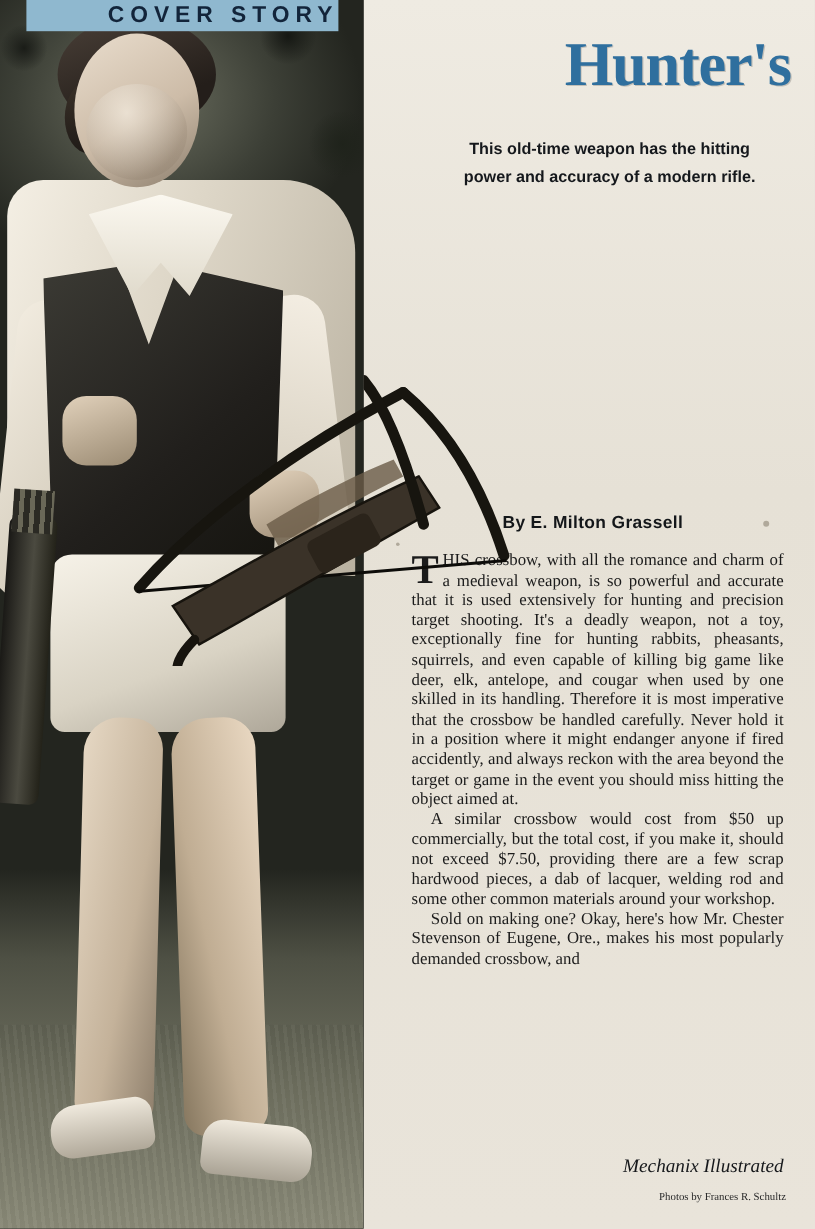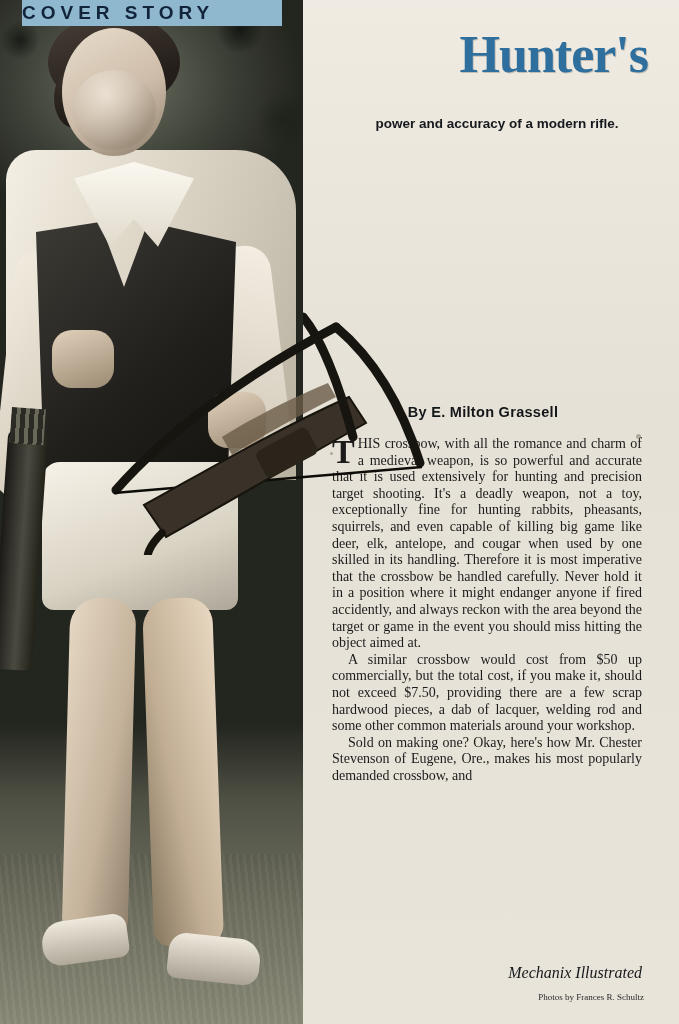--- a/index.html
+++ b/index.html
@@ -11,21 +11,21 @@
     position:relative;
   }
   .page{
     position:absolute;inset:0;
     background:linear-gradient(180deg,#efebe2 0%,#e6e1d6 40%,#e9e4da 100%);
   }
   
   .banner{
     position:absolute;left:22px;top:0;width:260px;height:26px;
     background:#8fb8cf;
-    display:flex;align-items:center;justify-content:flex-start;
+    display:flex;align-items:center;justify-content:flex-end;
     z-index:6;
   }
   .banner span{
     font-family:"Liberation Sans", sans-serif;
     font-weight:bold;font-size:19px;letter-spacing:5px;color:#12243a;
   }
   
   .photo{
     position:absolute;left:0;top:0;width:303px;height:1024px;
     background:#2a2a28;
@@ -143,21 +143,21 @@
   .bow{
     position:absolute;left:104px;top:305px;width:330px;height:250px;z-index:5;
   }
   
   .bow-over{
     position:absolute;left:303px;top:305px;width:160px;height:250px;z-index:5;
     pointer-events:none;
   }
   
   .col{
-    position:absolute;left:318px;top:0;width:340px;height:1024px;z-index:4;
+    position:absolute;left:329px;top:0;width:340px;height:1024px;z-index:4;
   }
   .title{
     font-family:"Liberation Serif", serif;
     color:#2f6f9e;
     font-weight:bold;
     font-size:52px;
     line-height:58px;
     letter-spacing:-1px;
     text-align:right;
     margin:26px 10px 0 0;
@@ -262,20 +262,21 @@
   <div class="banner">
     <span>COVER STORY</span>
   </div>
 
   <div class="col">
     <h1 class="title">
       <span class="l1">Hunter's</span>
     </h1>
 
     <div class="deck">
+      <div>This old-time weapon has the hitting</div>
       <div>power and accuracy of a modern rifle.</div>
     </div>
 
     <div class="byline">By E. Milton Grassell</div>
 
     <div class="body">
       <p>
         <span class="dropcap">T</span><span>HIS crossbow, with all the romance and charm of a medieval weapon, is so powerful and accurate that it is used extensively for hunting and precision target shooting. It's a deadly weapon, not a toy, exceptionally fine for hunting rabbits, pheasants, squirrels, and even capable of killing big game like deer, elk, antelope, and cougar when used by one skilled in its handling. Therefore it is most imperative that the crossbow be handled carefully. Never hold it in a position where it might endanger anyone if fired accidently, and always reckon with the area beyond the target or game in the event you should miss hitting the object aimed at.</span>
       </p>
       <p class="indent">A similar crossbow would cost from $50 up commercially, but the total cost, if you make it, should not exceed $7.50, providing there are a few scrap hardwood pieces, a dab of lacquer, welding rod and some other common materials around your workshop.</p>

